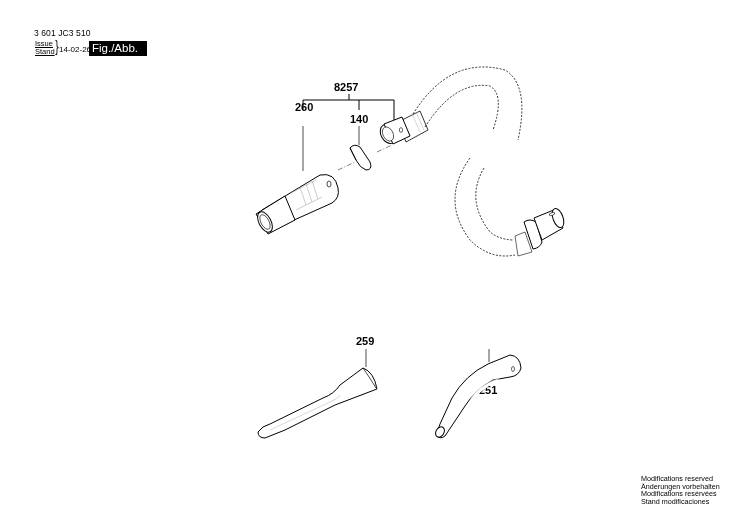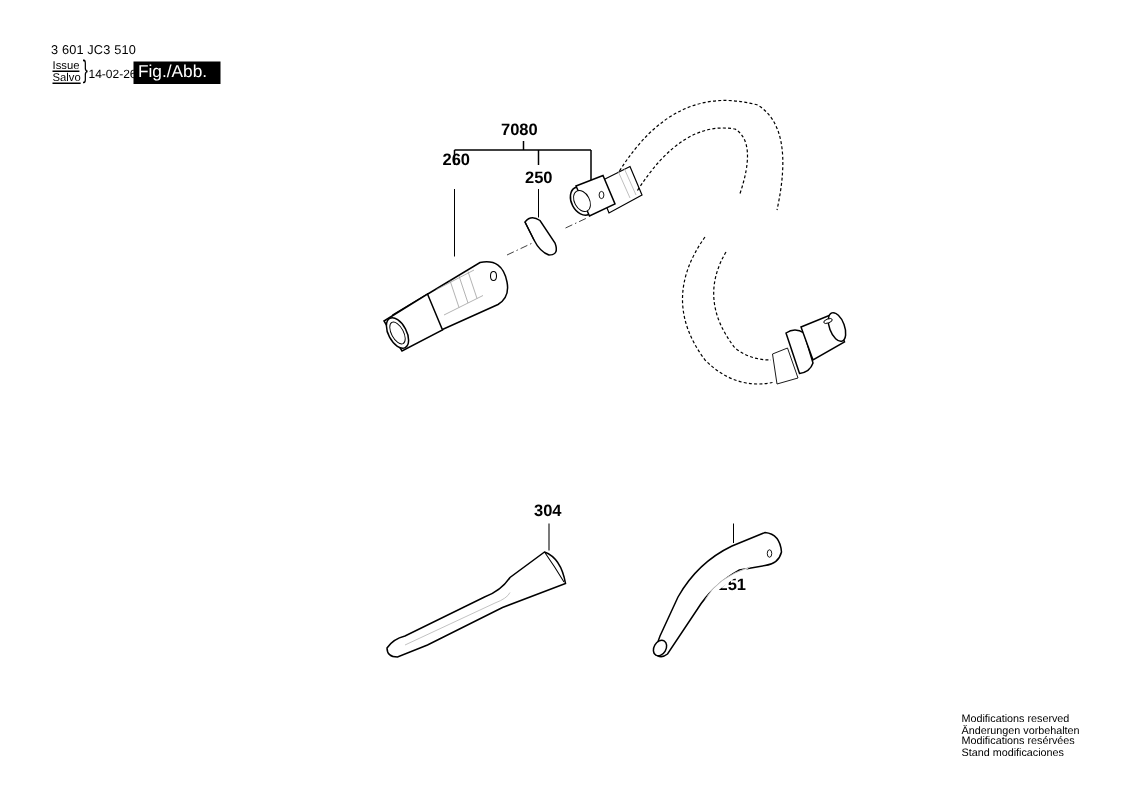--- a/index.html
+++ b/index.html
@@ -12,30 +12,30 @@
   .mods { position:absolute; left:641px; top:475px; font-size:7.2px; line-height:7.6px; }
   .label { position:absolute; font-size:11px; font-weight:bold; }
   svg.draw { position:absolute; left:0; top:0; }
 </style>
 </head>
 <body>
 
 <div class="hdr-code">3 601 JC3 510</div>
 <div class="hdr-issue">
   <div>Issue</div>
-  <div>Salvo</div>
+  <div>Stand</div>
 </div>
 <div class="hdr-brace">}</div>
 <div class="hdr-date">14-02-26</div>
 <div class="fig-badge">Fig./Abb. 6</div>
 
-<div class="label" style="left:334px;top:81px;">7080</div>
+<div class="label" style="left:334px;top:81px;">8257</div>
 <div class="label" style="left:295px;top:101px;">260</div>
-<div class="label" style="left:350px;top:113px;">250</div>
-<div class="label" style="left:356px;top:335px;">304</div>
+<div class="label" style="left:350px;top:113px;">140</div>
+<div class="label" style="left:356px;top:335px;">259</div>
 <div class="label" style="left:479px;top:348px;margin-top:36px;">251</div>
 
 <svg class="draw" width="750" height="530" viewBox="0 0 750 530">
   <g fill="none" stroke="#000" stroke-width="1">
 
     <g>
       <line x1="349" y1="94" x2="349" y2="100"></line>
       <line x1="303" y1="100" x2="394" y2="100"></line>
       <line x1="303" y1="100" x2="303" y2="110"></line>
       <line x1="359" y1="100" x2="359" y2="110"></line>

